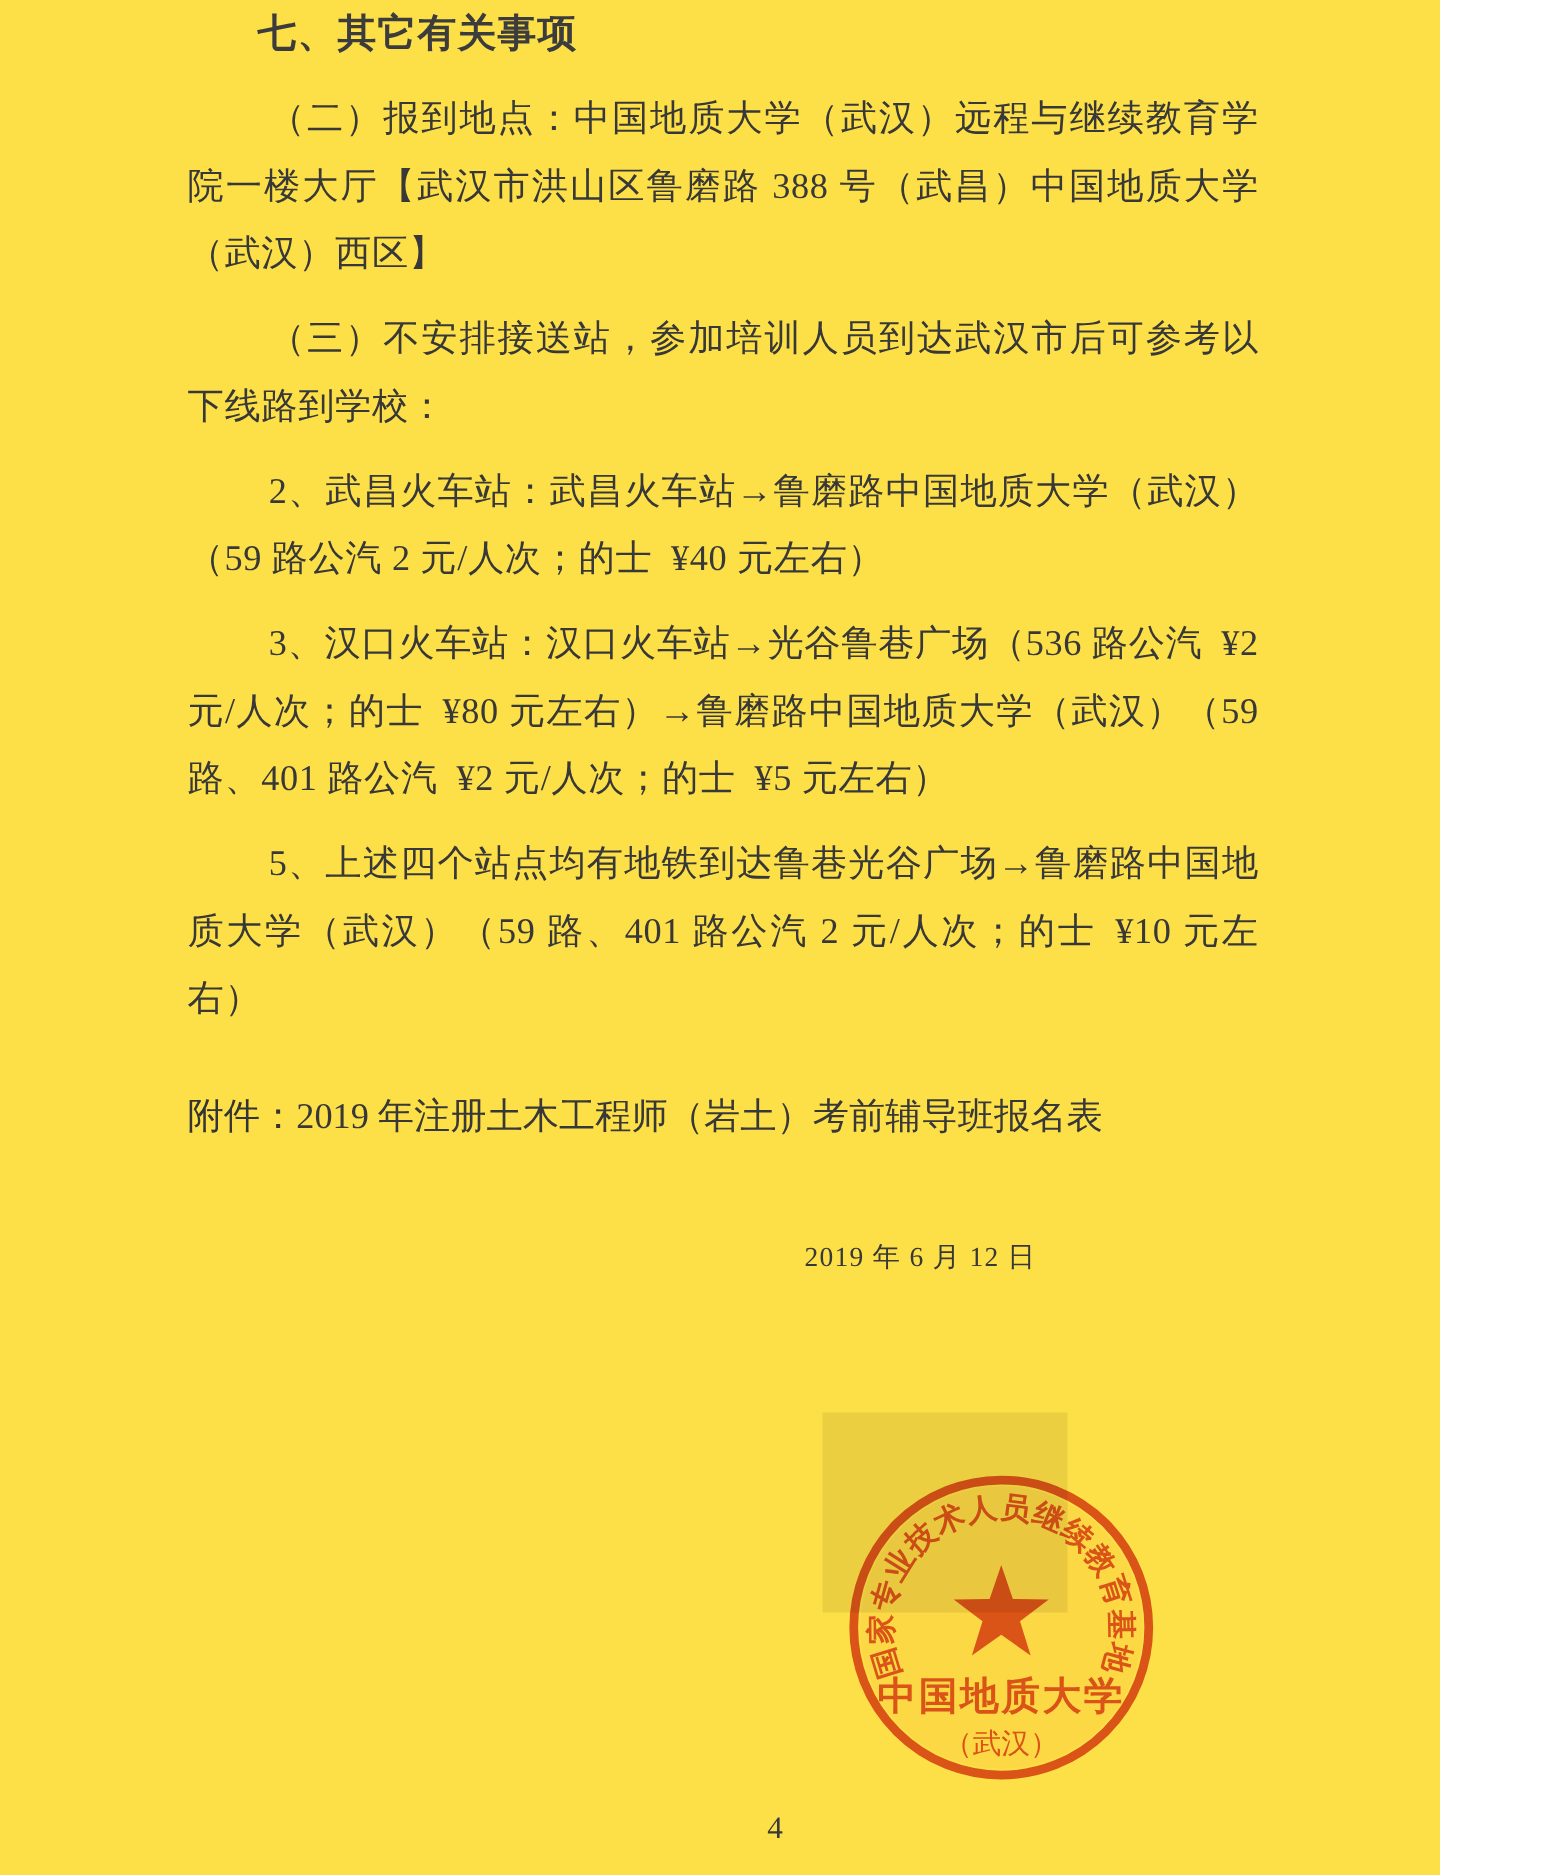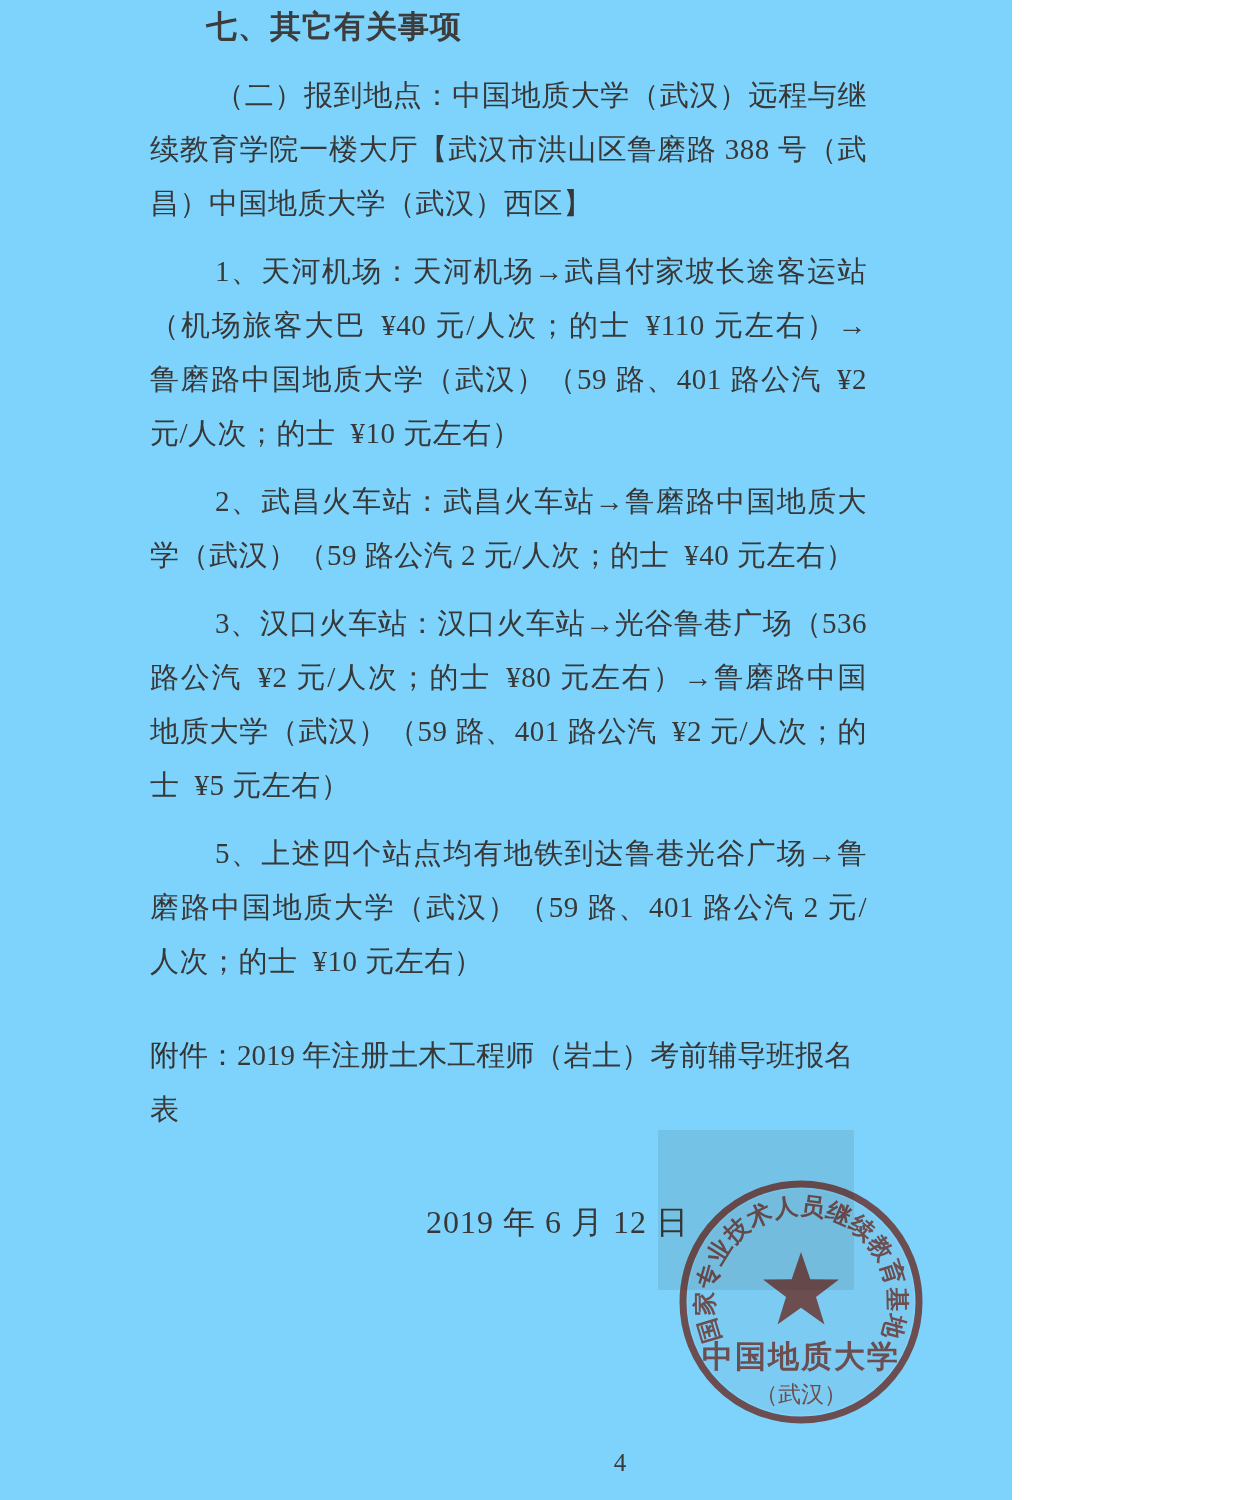--- a/index.html
+++ b/index.html
@@ -6,23 +6,23 @@
   body {
     width: 1240px;
     height: 1500px;
     background: #ffffff;
     font-family: "Liberation Serif", "DejaVu Serif", serif;
     color: #383838;
     overflow: hidden;
   }
   .page {
     position: relative;
-    width: 1012px;
+    width: 1152px;
     height: 1500px;
-    background: #7dd3fc;
+    background: #fde047;
   }
   .doc {
     padding: 0 145px 0 150px;
   }
   .heading {
     margin: 0;
     font-family: "Liberation Sans", "DejaVu Sans", sans-serif;
     font-weight: bold;
     font-size: 31px;
     line-height: 54px;
@@ -44,21 +44,21 @@
     line-height: 54px;
     text-indent: 0;
   }
   p.attachment .att-label {
     font-family: "Liberation Sans", "DejaVu Sans", sans-serif;
     font-weight: normal;
     color: #343434;
   }
   .date-line {
     margin: 59px 0 0 0;
-    font-size: 32px;
+    font-size: 22px;
     line-height: 54px;
     text-align: right;
     padding-right: 178px;
     letter-spacing: 1px;
   }
   .scan-artifact {
     position: absolute;
     left: 658px;
     top: 1130px;
     width: 196px;
@@ -90,22 +90,22 @@
 <body>
 
 <div class="page">
   <div class="doc">
 
     <h1 class="heading">七、其它有关事项</h1>
 
 
     <p class="body-par">（二）报到地点：中国地质大学（武汉）远程与继续教育学院一楼大厅【武汉市洪山区鲁磨路 388 号（武昌）中国地质大学（武汉）西区】</p>
 
+    <p class="body-par">（三）不安排接送站，参加培训人员到达武汉市后可参考以下线路到学校：</p>
 
-    <p class="body-par">1、天河机场：天河机场→武昌付家坡长途客运站（机场旅客大巴 ¥40 元/人次；的士 ¥110 元左右）→鲁磨路中国地质大学（武汉）（59 路、401 路公汽 ¥2 元/人次；的士 ¥10 元左右）</p>
 
     <p class="body-par">2、武昌火车站：武昌火车站→鲁磨路中国地质大学（武汉）（59 路公汽 2 元/人次；的士 ¥40 元左右）</p>
 
     <p class="body-par">3、汉口火车站：汉口火车站→光谷鲁巷广场（536 路公汽 ¥2 元/人次；的士 ¥80 元左右）→鲁磨路中国地质大学（武汉）（59 路、401 路公汽 ¥2 元/人次；的士 ¥5 元左右）</p>
 
 
     <p class="body-par">5、上述四个站点均有地铁到达鲁巷光谷广场→鲁磨路中国地质大学（武汉）（59 路、401 路公汽 2 元/人次；的士 ¥10 元左右）</p>
 
     <p class="attachment">
       <span class="att-label">附件：</span><span>2019 年注册土木工程师（岩土）考前辅导班报名表</span>

